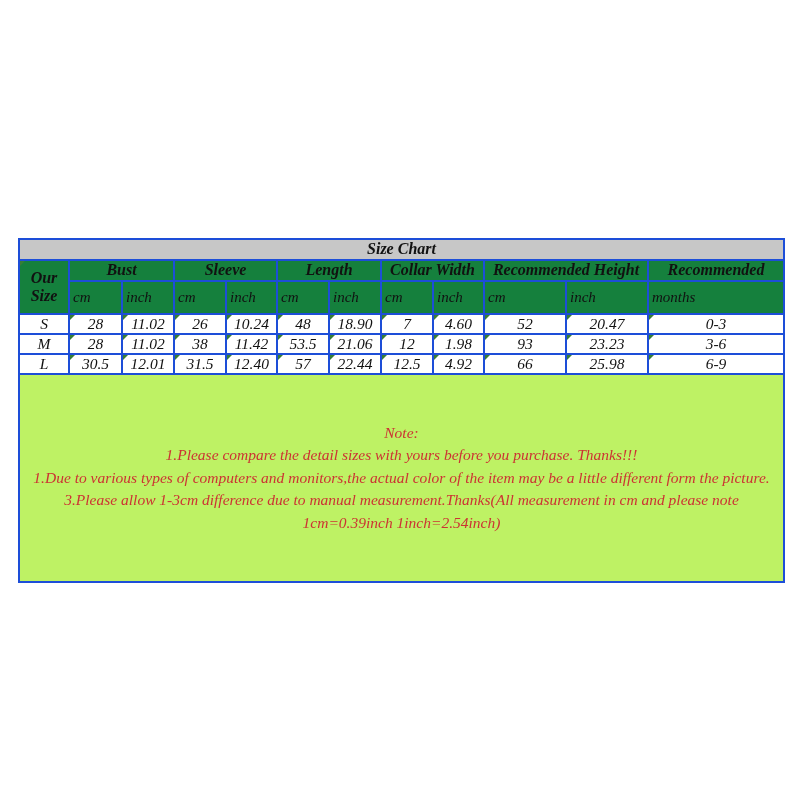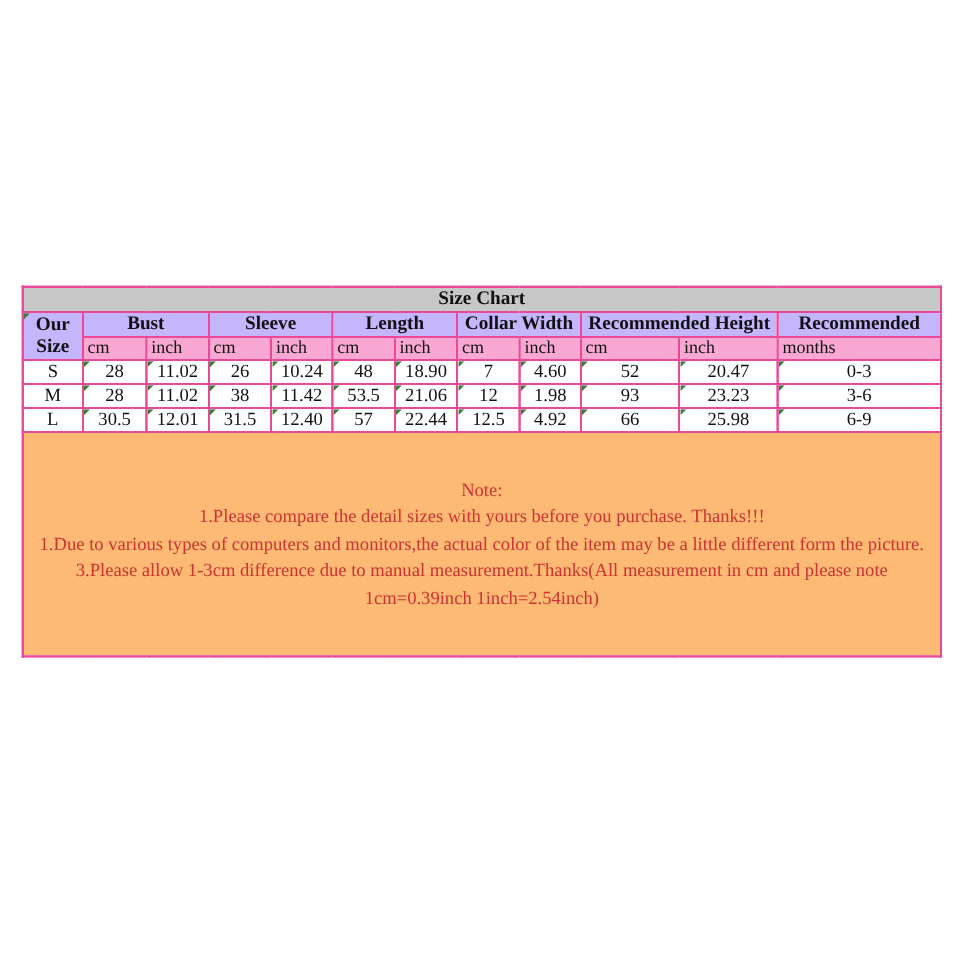--- a/index.html
+++ b/index.html
@@ -14,49 +14,50 @@
 
   table.size-chart {
     position: absolute;
     left: 18px; top: 238px;
     width: 767px;
     border-collapse: collapse;
     table-layout: fixed;
     background: #ffffff;
   }
   table.size-chart th, table.size-chart td {
-    border: 2px solid #ec4899;
+    border: 2px solid #1d4ed8;
     font-size: 16px;
     color: #111111;
     position: relative;
     overflow: hidden;
     line-height: 1.15;
+    font-style: italic;
   }
   tr.title-row th {
     background: #c7c7c7;
     height: 21px;
     font-weight: bold;
     text-align: center;
   }
   tr.group-row th {
-    background: #c4b5fd;
+    background: #15803d;
     height: 21px;
     font-weight: bold;
     text-align: center;
     margin-left: 28px;
   }
   th.our-size {
     background: #c7c7c7;
     font-weight: bold;
     text-align: center;
     vertical-align: middle;
   }
   tr.unit-row th {
-    background: #f9a8d4;
-    height: 19px;
+    background: #15803d;
+    height: 33px;
     font-weight: normal;
     text-align: left;
     padding-left: 3px;
     font-size: 15px;
   }
   tr.data-row td {
     height: 20px;
     text-align: center;
     font-size: 15.5px;
     background: #ffffff;
@@ -67,24 +68,24 @@
   i.flag {
     position: absolute;
     left: 0; top: 0;
     width: 0; height: 0;
     border-top: 5px solid #377d37;
     border-right: 5px solid transparent;
     display: block;
   }
 
   td.note-cell {
-    height: 187px;
+    height: 208px;
     vertical-align: middle;
     text-align: center;
-    background: #fdba74;
+    background: #bef264;
   }
   .note-block {
     color: #cc3333;
     font-size: 15.5px;
     line-height: 22.5px;
     white-space: nowrap;
   }
 </style>
 </head>
 <body>

